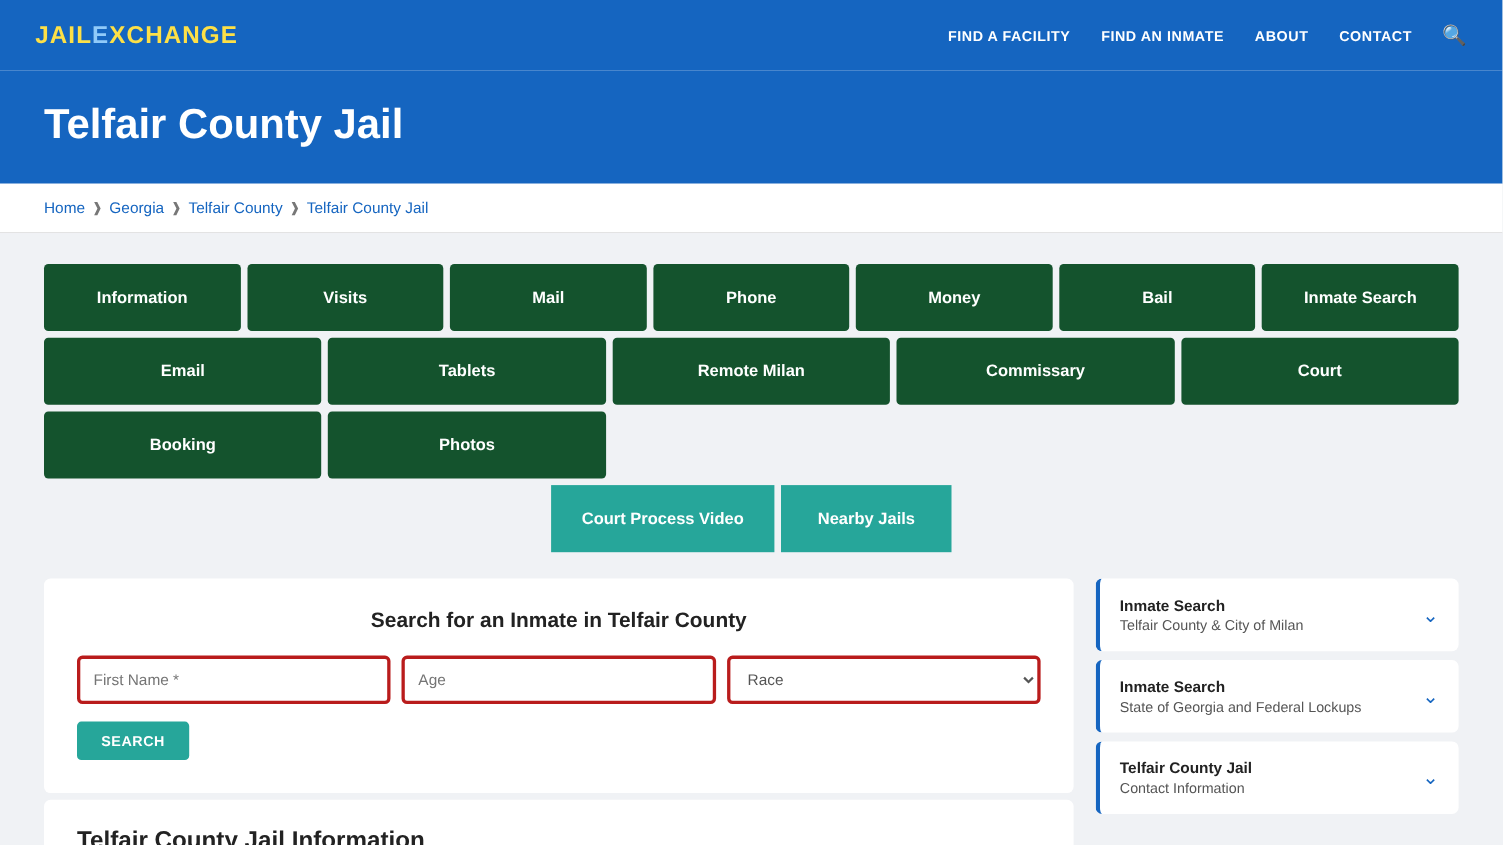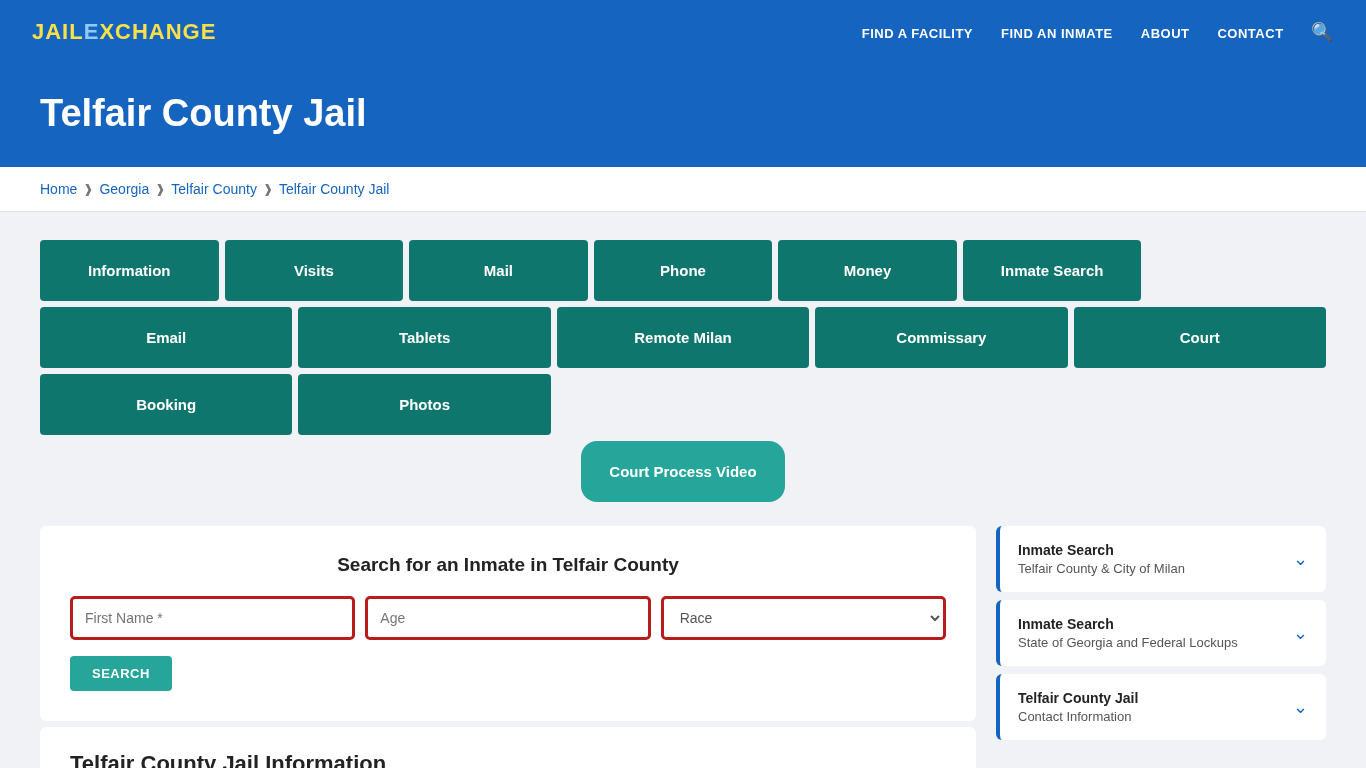--- a/index.html
+++ b/index.html
@@ -97,36 +97,36 @@
       gap: 6px;
       margin-bottom: 6px;
     }
     .btn-grid-row3 {
       display: flex;
       justify-content: center;
       gap: 6px;
       margin-bottom: 24px;
     }
     .tile-btn {
-      background: #0f766e;
+      background: #14532d;
       color: #fff;
       border: none;
       border-radius: 4px;
       padding: 22px 10px;
       font-size: 15px;
       font-weight: 600;
       cursor: pointer;
       text-align: center;
       transition: background 0.2s;
     }
     .tile-btn-wide {
       background: #26a69a;
       color: #fff;
       border: none;
-      border-radius: 16px;
+      border-radius: 0;
       padding: 22px 28px;
       font-size: 15px;
       font-weight: 600;
       cursor: pointer;
       min-width: 155px;
       transition: background 0.2s;
     }
 
     
     .two-col {
@@ -263,35 +263,37 @@
 </div>
 
 <div class="page-body">
 
   <div class="btn-grid">
     <button class="tile-btn">Information</button>
     <button class="tile-btn">Visits</button>
     <button class="tile-btn">Mail</button>
     <button class="tile-btn">Phone</button>
     <button class="tile-btn">Money</button>
+    <button class="tile-btn">Bail</button>
     <button class="tile-btn">Inmate Search</button>
   </div>
 
   <div class="btn-grid-row2">
     <button class="tile-btn">Email</button>
     <button class="tile-btn">Tablets</button>
     <button class="tile-btn">Remote Milan</button>
     <button class="tile-btn">Commissary</button>
     <button class="tile-btn">Court</button>
     <button class="tile-btn">Booking</button>
     <button class="tile-btn">Photos</button>
   </div>
 
   <div class="btn-grid-row3">
     <button class="tile-btn-wide">Court Process Video</button>
+    <button class="tile-btn-wide">Nearby Jails</button>
   </div>
 
   <div class="two-col">
 
     <div class="main-col">
 
       <div class="search-box">
         <h2>Search for an Inmate in Telfair County</h2>
         <div class="search-fields">
           <input type="text" placeholder="First Name *" style="">

